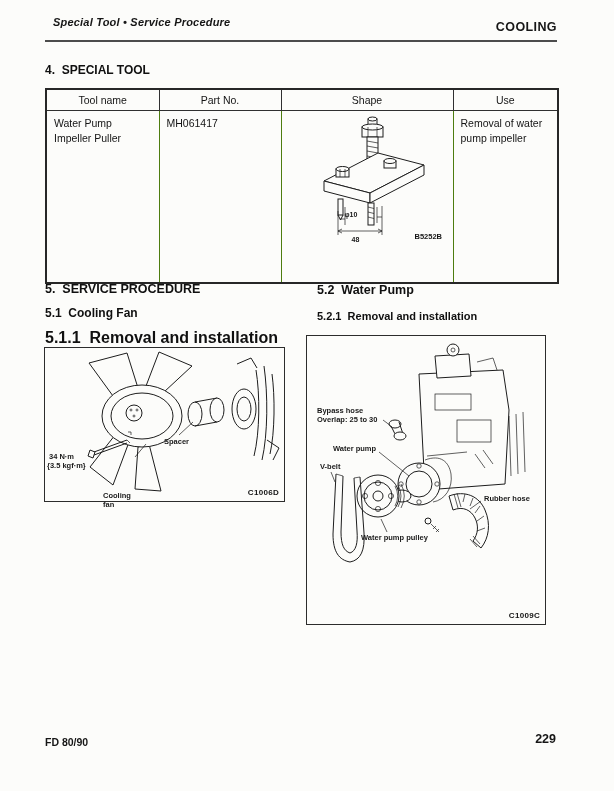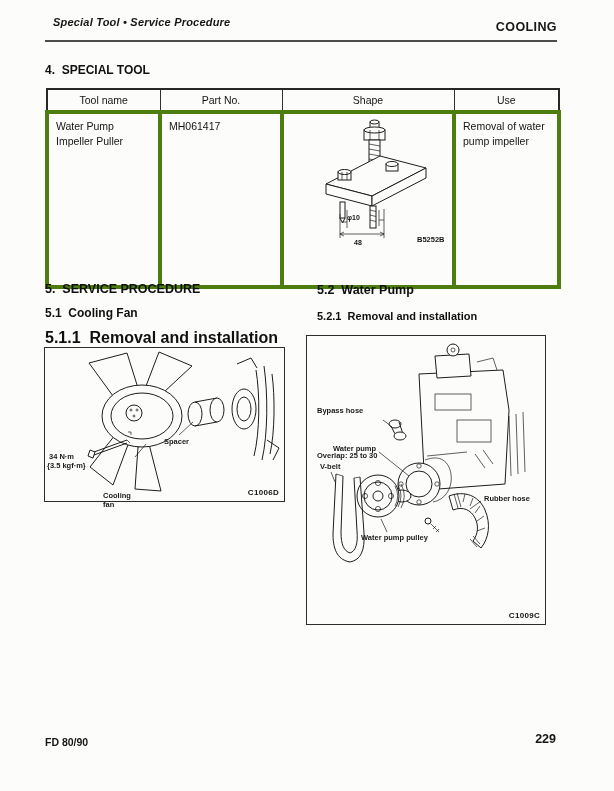--- a/index.html
+++ b/index.html
@@ -24,21 +24,21 @@
   .tool-table {
     position:absolute; left:45px; top:88px; width:512px;
     border-collapse:collapse; table-layout:fixed; background:#fcfcfa;
     border:2px solid #272727;
   }
   .tool-table th {
     border:1px solid #303030; font-weight:normal; font-size:10.5px;
     padding:4px 2px; text-align:center; color:#141414;
   }
   .tool-table td {
-    border:4px solid #4d7c0f; vertical-align:top; font-size:10.5px;
+    border:1px solid #4d7c0f; vertical-align:top; font-size:10.5px;
     padding:5px 7px; line-height:1.4; color:#141414;
   }
   td.cell-shape { position:relative; padding:15px; height:141px; }
   td.cell-shape svg { position:absolute; left:0; top:0; }
   
   .figbox { position:absolute; border:1.5px solid #2c2c2c; background:#fcfcfa; }
   .fig-left  { left:44px;  top:347px; width:239px; height:153px; }
   .fig-right { left:306px; top:335px; width:238px; height:288px; }
   .figbox svg { position:absolute; left:0; top:0; }
   .flabel {
@@ -228,21 +228,21 @@
       <path class="th" d="M147,158 L151,172 M150,157 L154,171 M170,211 L163,203 M173,208 L166,200"></path>
       <path class="th" d="M158,158 l-2,8 M166,162 l-3,8 M173,170 l-5,7 M177,180 l-7,5 M178,192 l-8,3"></path>
 
       <path class="th" d="M76,84 L84,90"></path>
       <path class="th" d="M72,116 L102,140"></path>
       <path class="th" d="M24,136 L28,146"></path>
       <path class="th" d="M174,165 L163,173"></path>
       <path class="th" d="M80,196 L74,183"></path>
     </svg>
     <div class="flabel" style="left:10px; top:70px;">Bypass hose</div>
-    <div class="flabel" style="left:10px; top:79px;margin-top:36px;">Overlap: 25 to 30</div>
+    <div class="flabel" style="left:10px; top:79px;">Overlap: 25 to 30</div>
     <div class="flabel" style="left:26px; top:108px;">Water pump</div>
     <div class="flabel" style="left:13px; top:126px;">V-belt</div>
     <div class="flabel" style="left:177px; top:158px;">Rubber hose</div>
     <div class="flabel" style="left:54px; top:197px;">Water pump pulley</div>
     <div class="figcode">C1009C</div>
   </div>
 
   <div class="ftr-left">FD 80/90</div>
   <div class="ftr-right">229</div>
 

